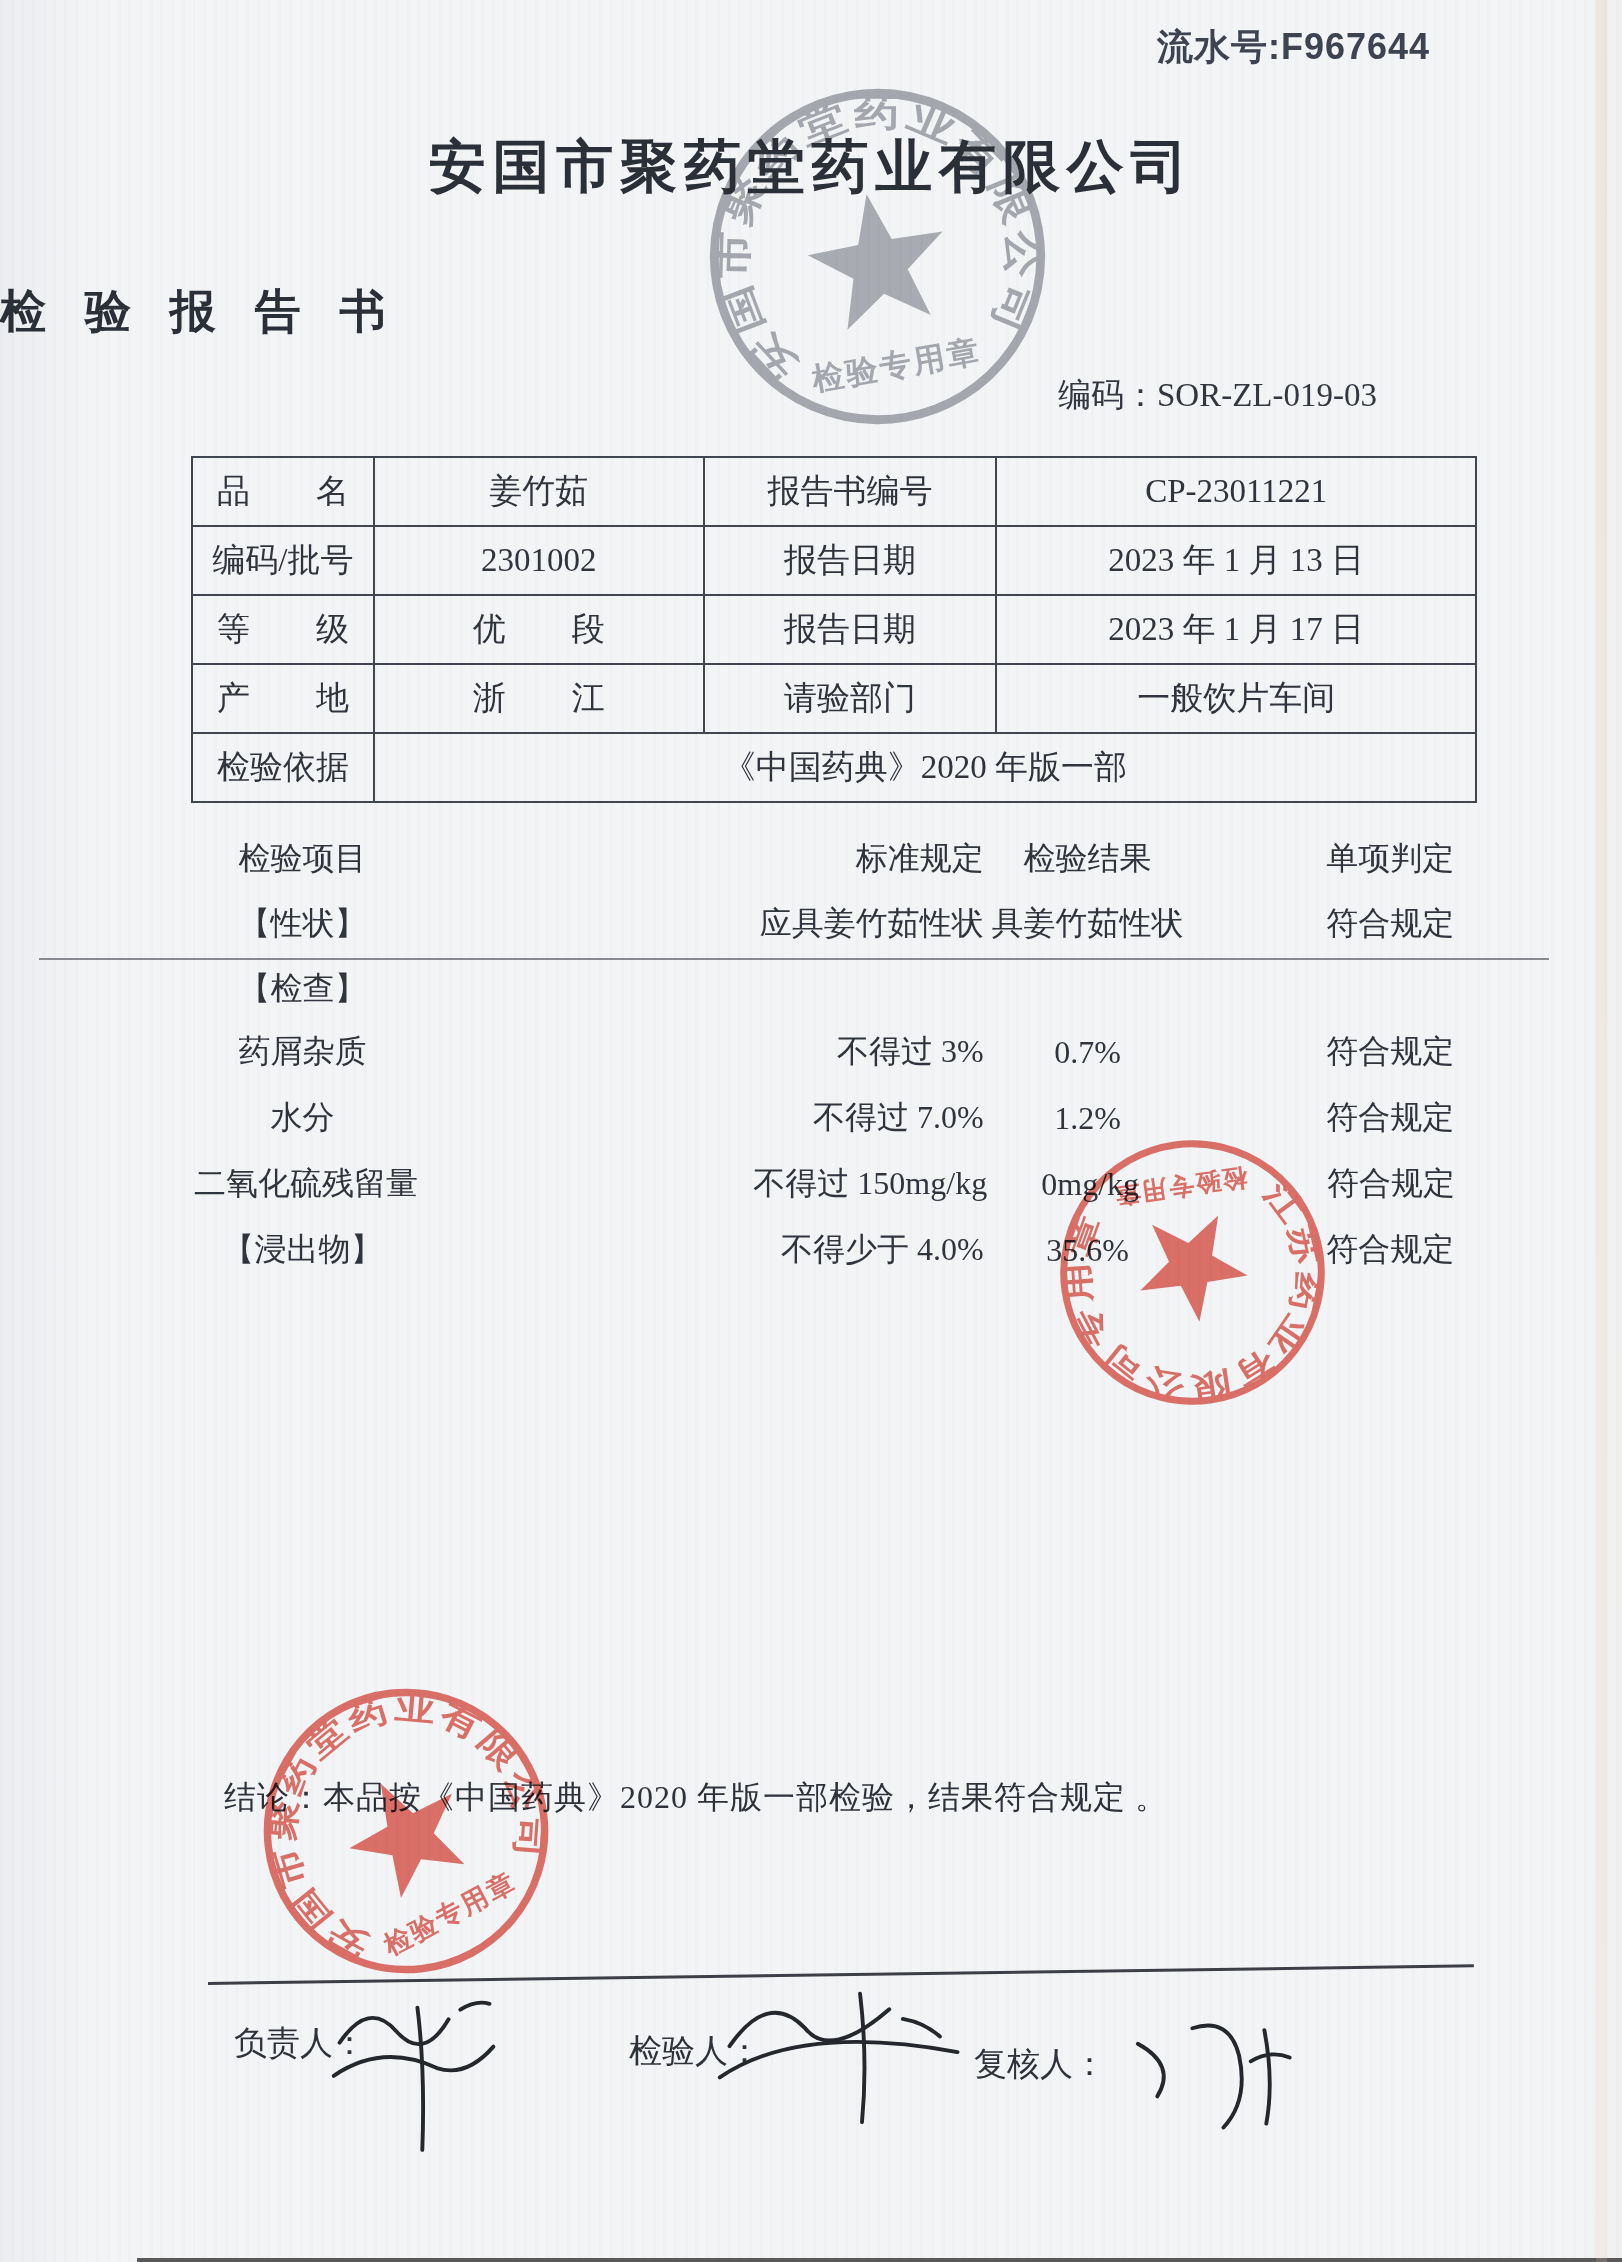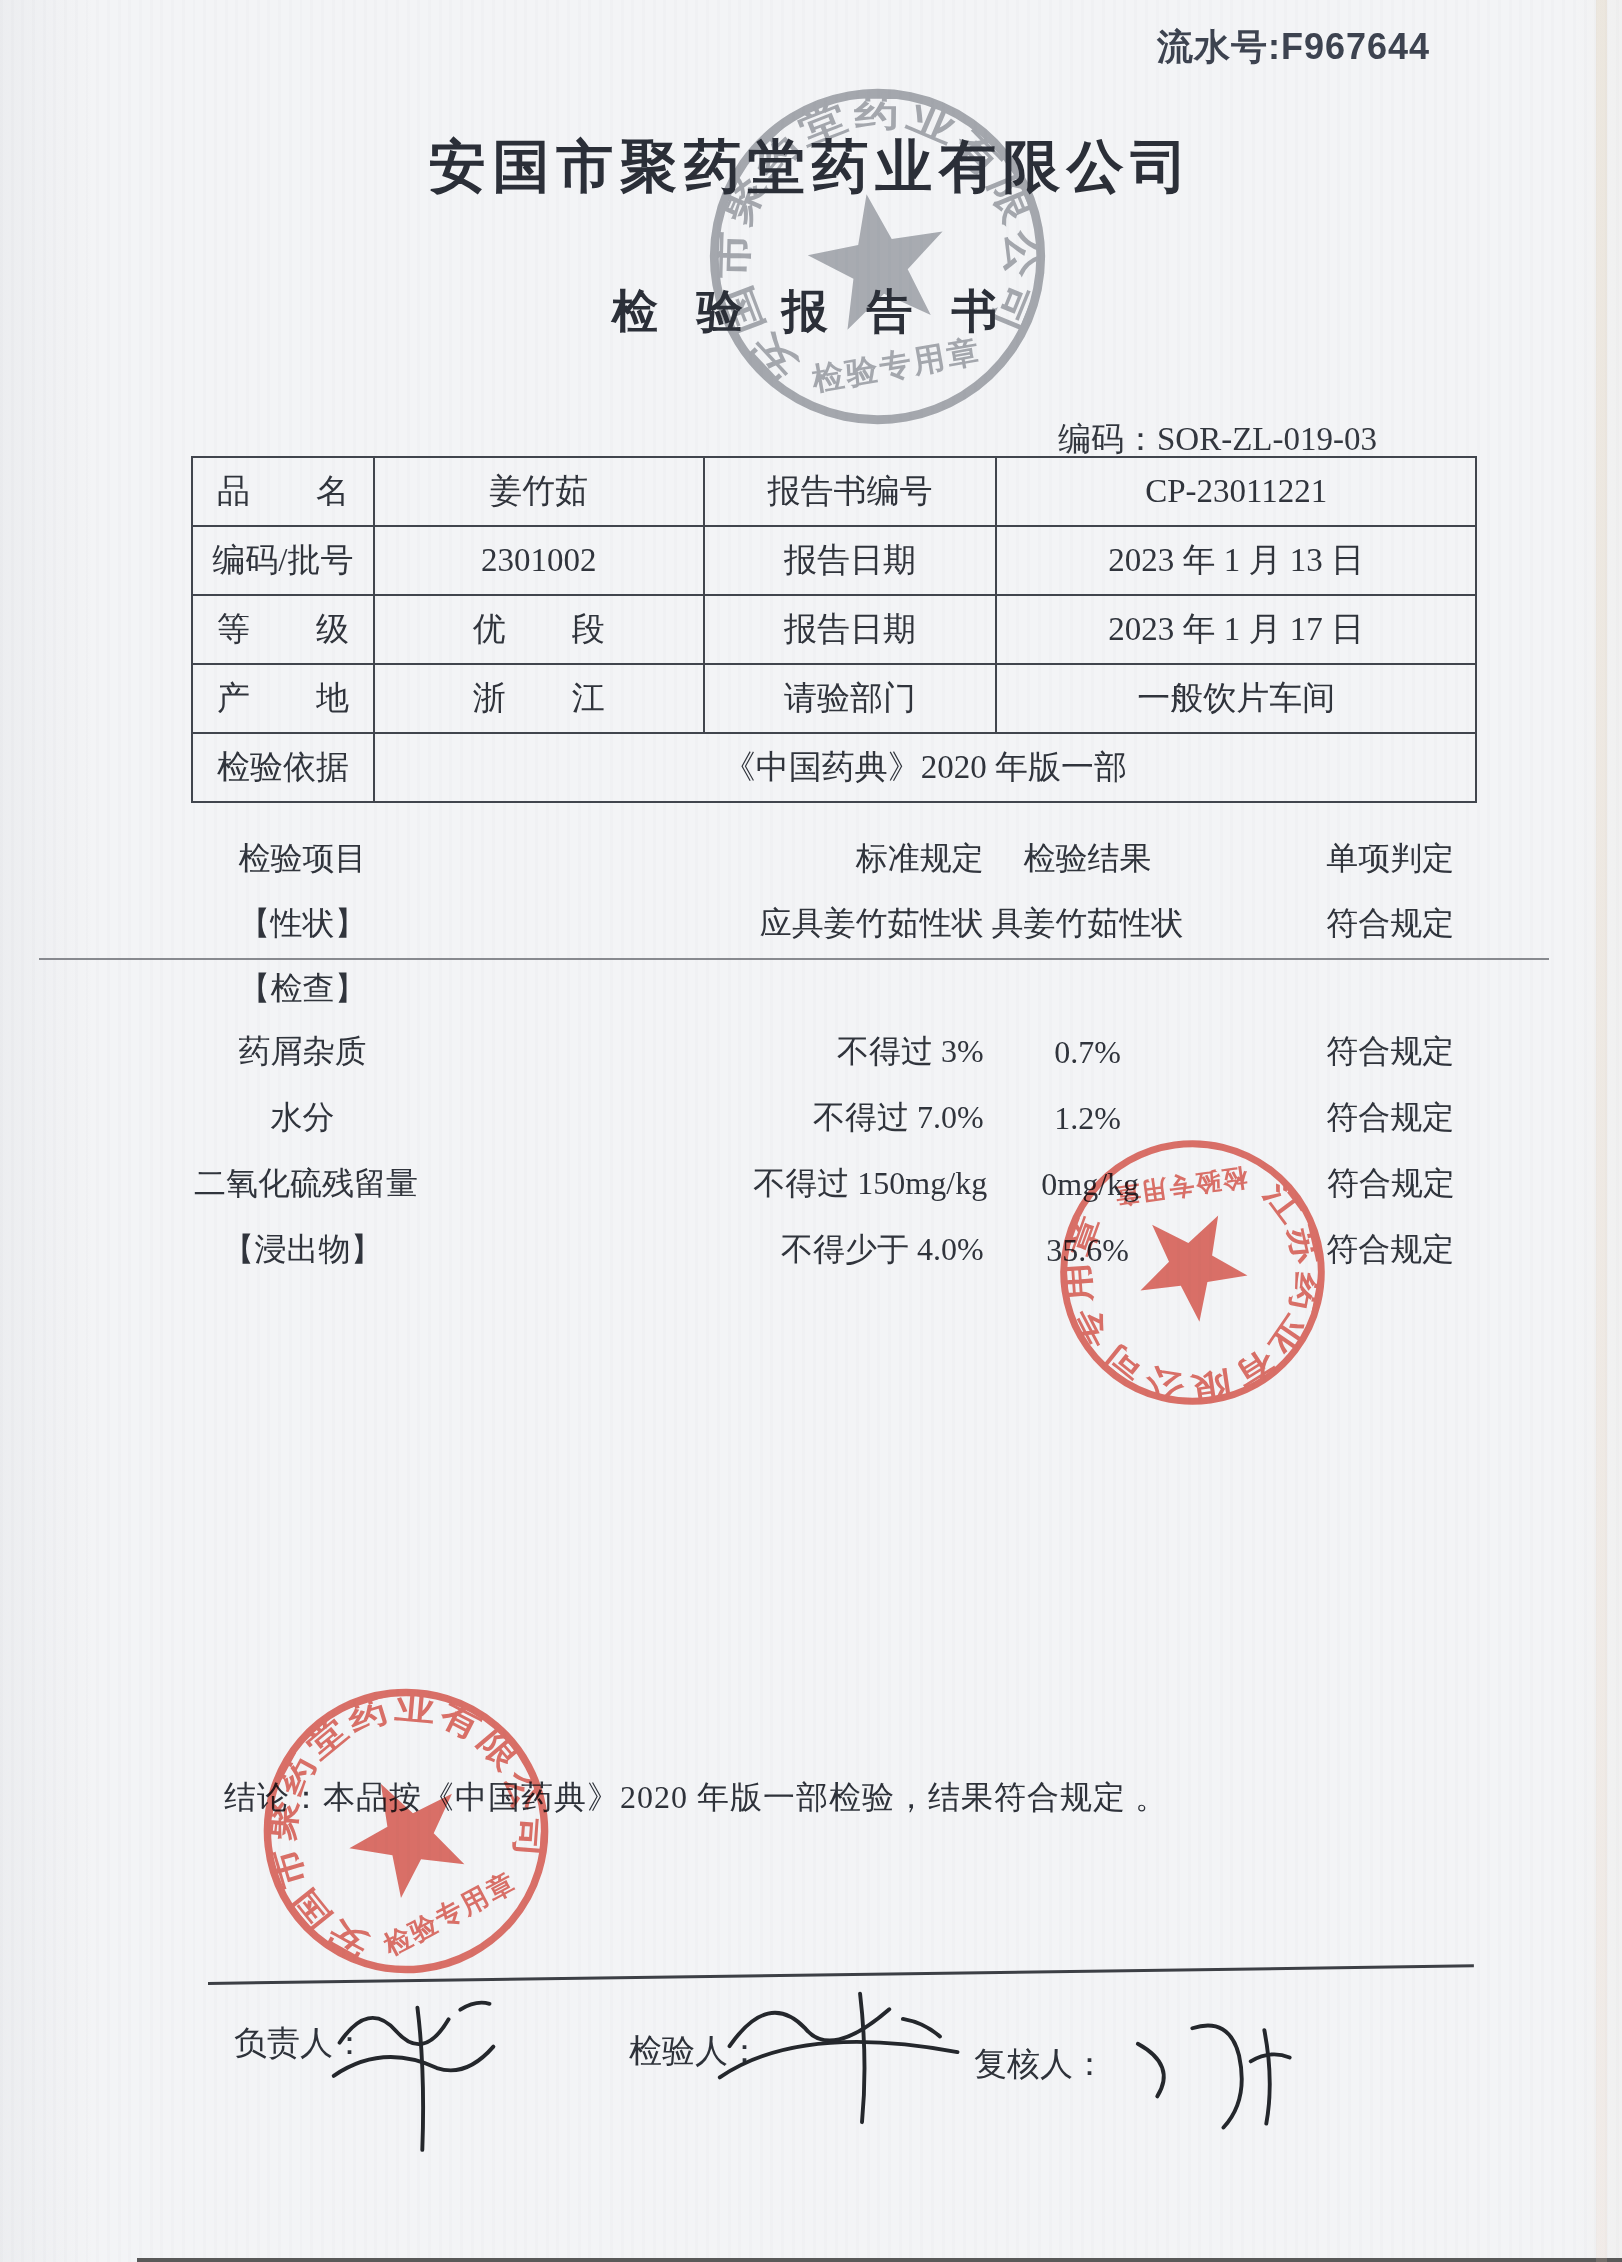--- a/index.html
+++ b/index.html
@@ -18,25 +18,25 @@
   .serial {
     left:1157px; top:23.4px; font-family:"Liberation Sans", sans-serif;
     font-size:36px; font-weight:bold; color:#3d4350; letter-spacing:1px;
   }
   .company-title {
     left:0; top:129px; width:100%; text-align:center;
     font-size:57px; font-weight:bold; letter-spacing:6.8px; color:#2b2f38;
     z-index:3;
   }
   .doc-title {
-    left:0; top:281px; width:100%; text-align:center;
+    left:0; top:281px; width:100%; text-align:left;
     font-size:46px; font-weight:bold; letter-spacing:13.7px; color:#2b2f38;
     white-space:pre; z-index:3;
   }
-  .code-line { left:1058px; top:373px; font-size:33px; color:#33373f; z-index:3;margin-top:44px; }
+  .code-line { left:1058px; top:373px; font-size:33px; color:#33373f; z-index:3; }
 
   table.info { position:absolute; left:191px; top:456px; border-collapse:collapse; z-index:2;padding-left:32px; }
   table.info td {
     border:2px solid #41454d; height:67px; font-size:33px; color:#30343c;
     text-align:center; vertical-align:middle; white-space:pre; padding:0 5.9px;
   }
   td.w1 { width:168px; } td.w2 { width:316px; } td.w3 { width:279px; } td.w4 { width:466px; }
 
   .results { left:146px; top:829px; width:1307px; z-index:2;margin-left:48px; }
   .r-row { display:flex; align-items:center; }

